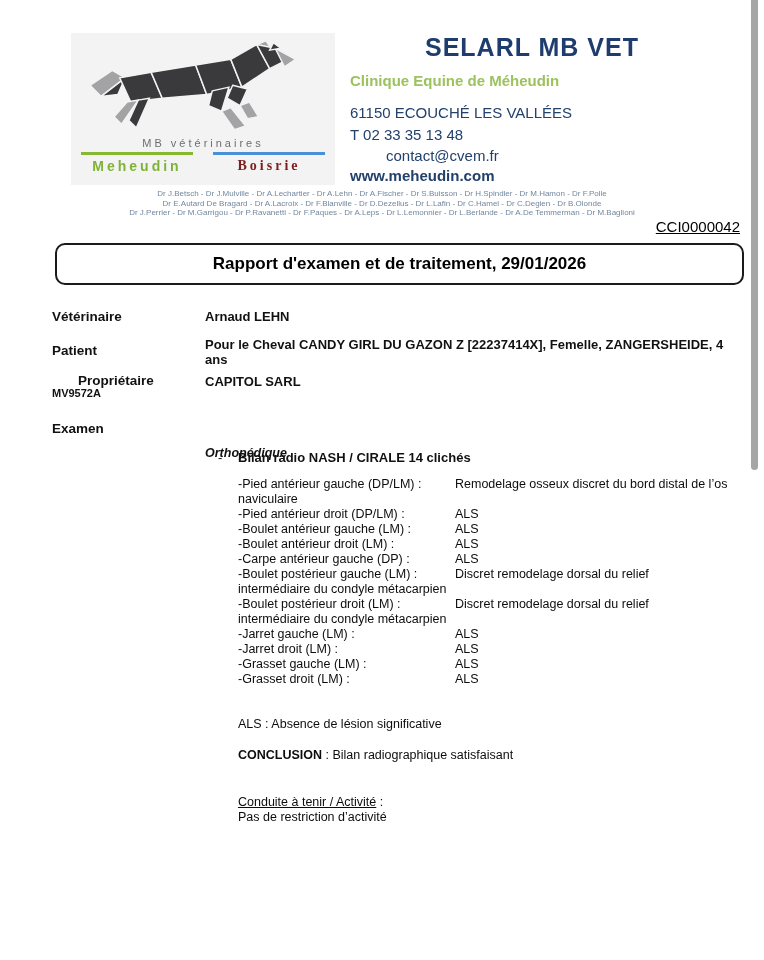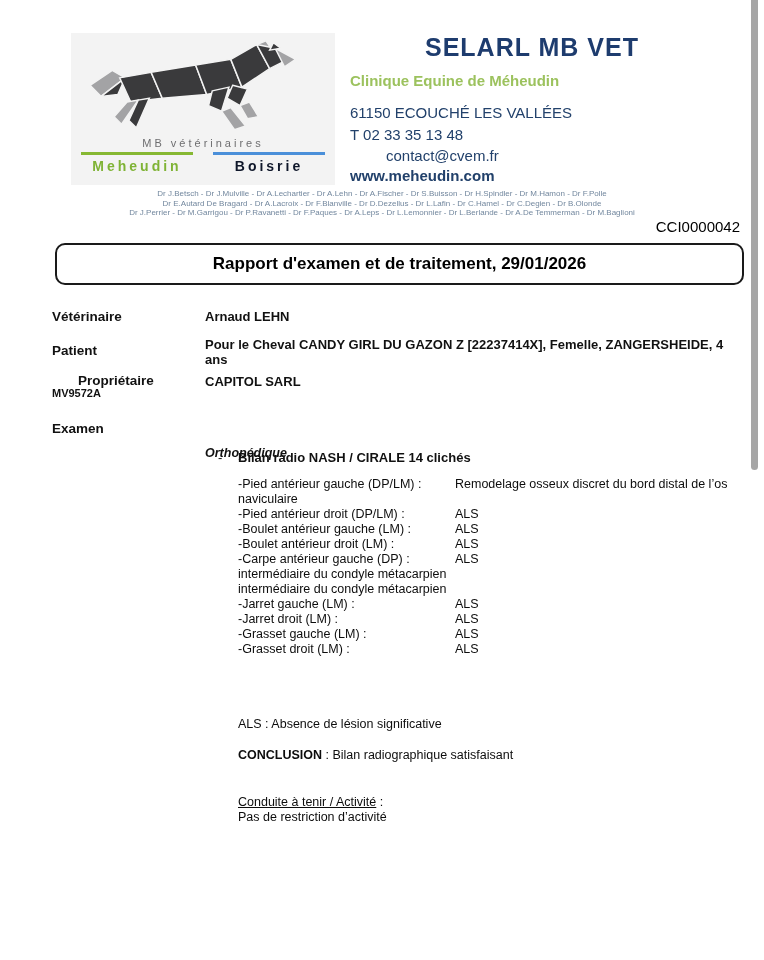--- a/index.html
+++ b/index.html
@@ -17,21 +17,21 @@
     background:#f3f3f3;box-sizing:border-box;padding:6px 10px 8px 10px;
   }
   .logo-horse{display:block;margin:0 auto;}
   .logo-brand{
     text-align:center;font-size:11px;letter-spacing:3px;
     color:#6e6e70;margin-top:-2px;
   }
   .logo-words{display:flex;gap:20px;margin-top:3px;}
   .logo-word{flex:1;text-align:center;font-weight:bold;font-size:14px;letter-spacing:3px;padding-top:3px;}
   .logo-word.green{border-top:3px solid #86b832;color:#7fb335;}
-  .logo-word.blue{border-top:3px solid #4a8fd9;color:#0f172a;}
+  .logo-word.blue{border-top:3px solid #4a8fd9;color:#7f1d1d;font-family:Liberation Serif, serif;}
   
   .clinic-name{
     position:absolute;left:425px;top:33px;
     font-size:25px;font-weight:bold;letter-spacing:1px;color:#1e3c6e;
   }
   .clinic-subtitle{
     position:absolute;left:350px;top:72px;
     font-size:15px;font-weight:bold;color:#9cc25e;
   }
   .clinic-line{position:absolute;left:350px;font-size:15px;color:#22416b;}
@@ -40,21 +40,21 @@
   .clinic-email{top:147px;margin-left:36px;}
   .clinic-website{top:167px;font-weight:bold;}
   
   .doctors{
     position:absolute;left:30px;top:189px;width:704px;
     text-align:center;font-size:8px;line-height:9.5px;color:#72879e;
   }
   
   .reference{
     position:absolute;top:218px;right:24px;
-    font-size:15px;color:#000;
+    font-size:15px;color:#000;text-decoration:underline;
   }
   
   .title-box{
     position:absolute;left:55px;top:243px;width:689px;height:42px;
     box-sizing:border-box;border:2px solid #1a1a1a;border-radius:10px;
     display:flex;align-items:center;justify-content:center;
     background:#fff;
   }
   .title-text{font-size:17px;font-weight:bold;color:#000;}
   
@@ -173,24 +173,26 @@
     <div class="finding">
       <div class="fline"><span class="fl">-Boulet antérieur droit (LM) :</span><span class="fv">ALS</span></div>
     </div>
 
     <div class="finding">
       <div class="fline"><span class="fl">-Carpe antérieur gauche (DP) :</span><span class="fv">ALS</span></div>
     </div>
 
 
     <div class="finding">
+      <div class="fline"><span class="fl">-Boulet postérieur gauche (LM) :</span><span class="fv">Discret remodelage dorsal du relief</span></div>
     <div class="fline">intermédiaire du condyle métacarpien</div>
       </div>
 
     <div class="finding">
+      <div class="fline"><span class="fl">-Boulet postérieur droit (LM) :</span><span class="fv">Discret remodelage dorsal du relief</span></div>
     <div class="fline">intermédiaire du condyle métacarpien</div>
       </div>
 
     <div class="finding">
       <div class="fline"><span class="fl">-Jarret gauche (LM) :</span><span class="fv">ALS</span></div>
     </div>
 
     <div class="finding">
       <div class="fline"><span class="fl">-Jarret droit (LM) :</span><span class="fv">ALS</span></div>
     </div>

